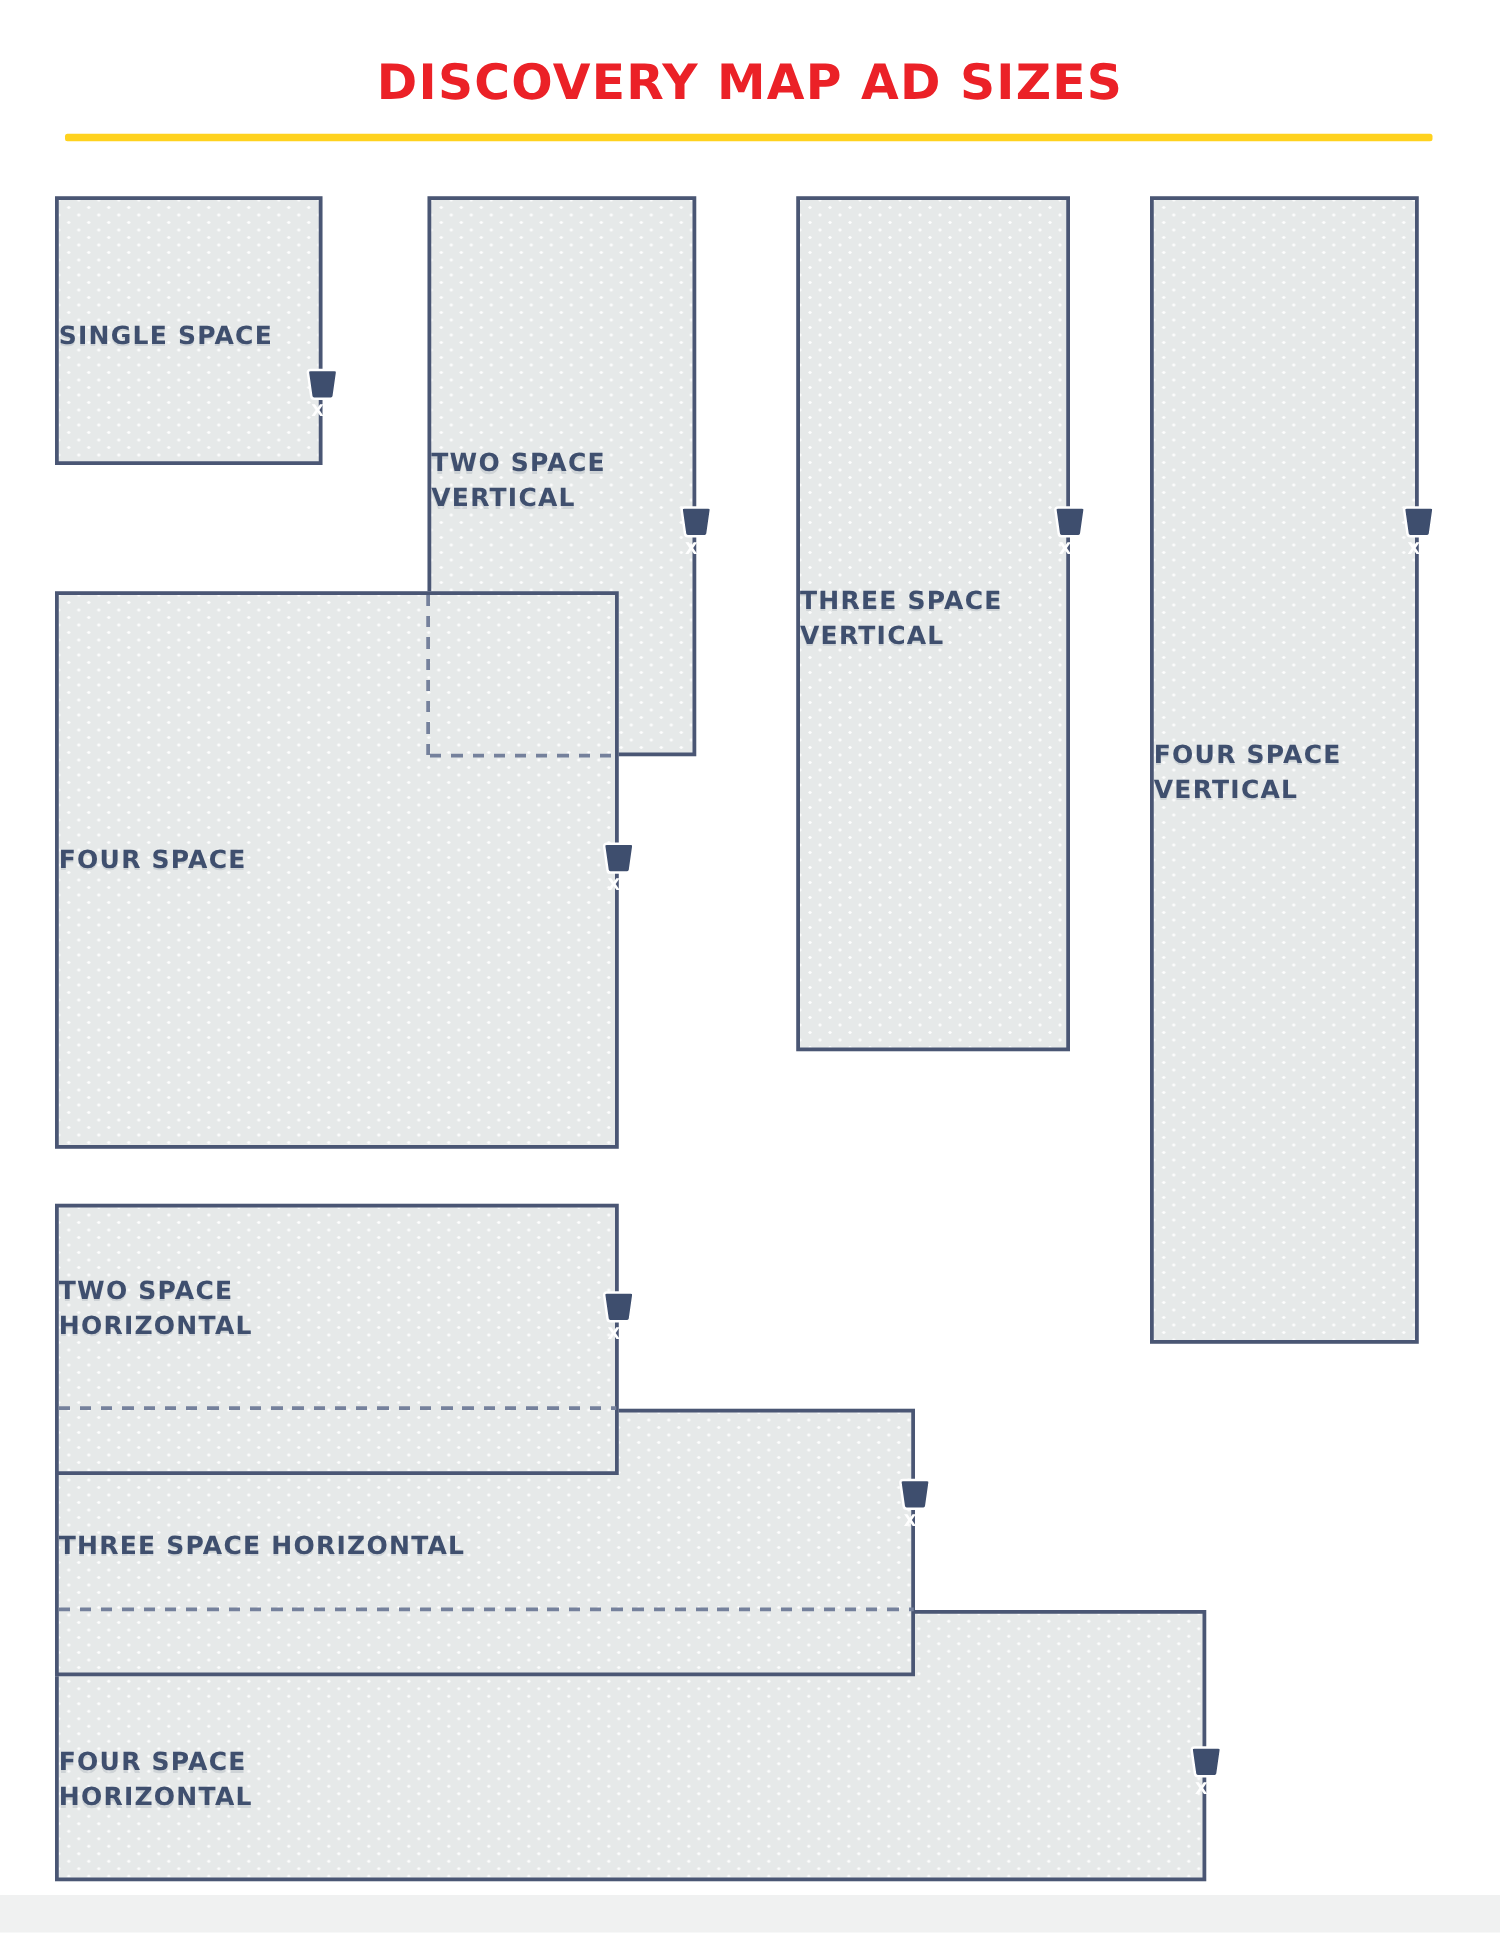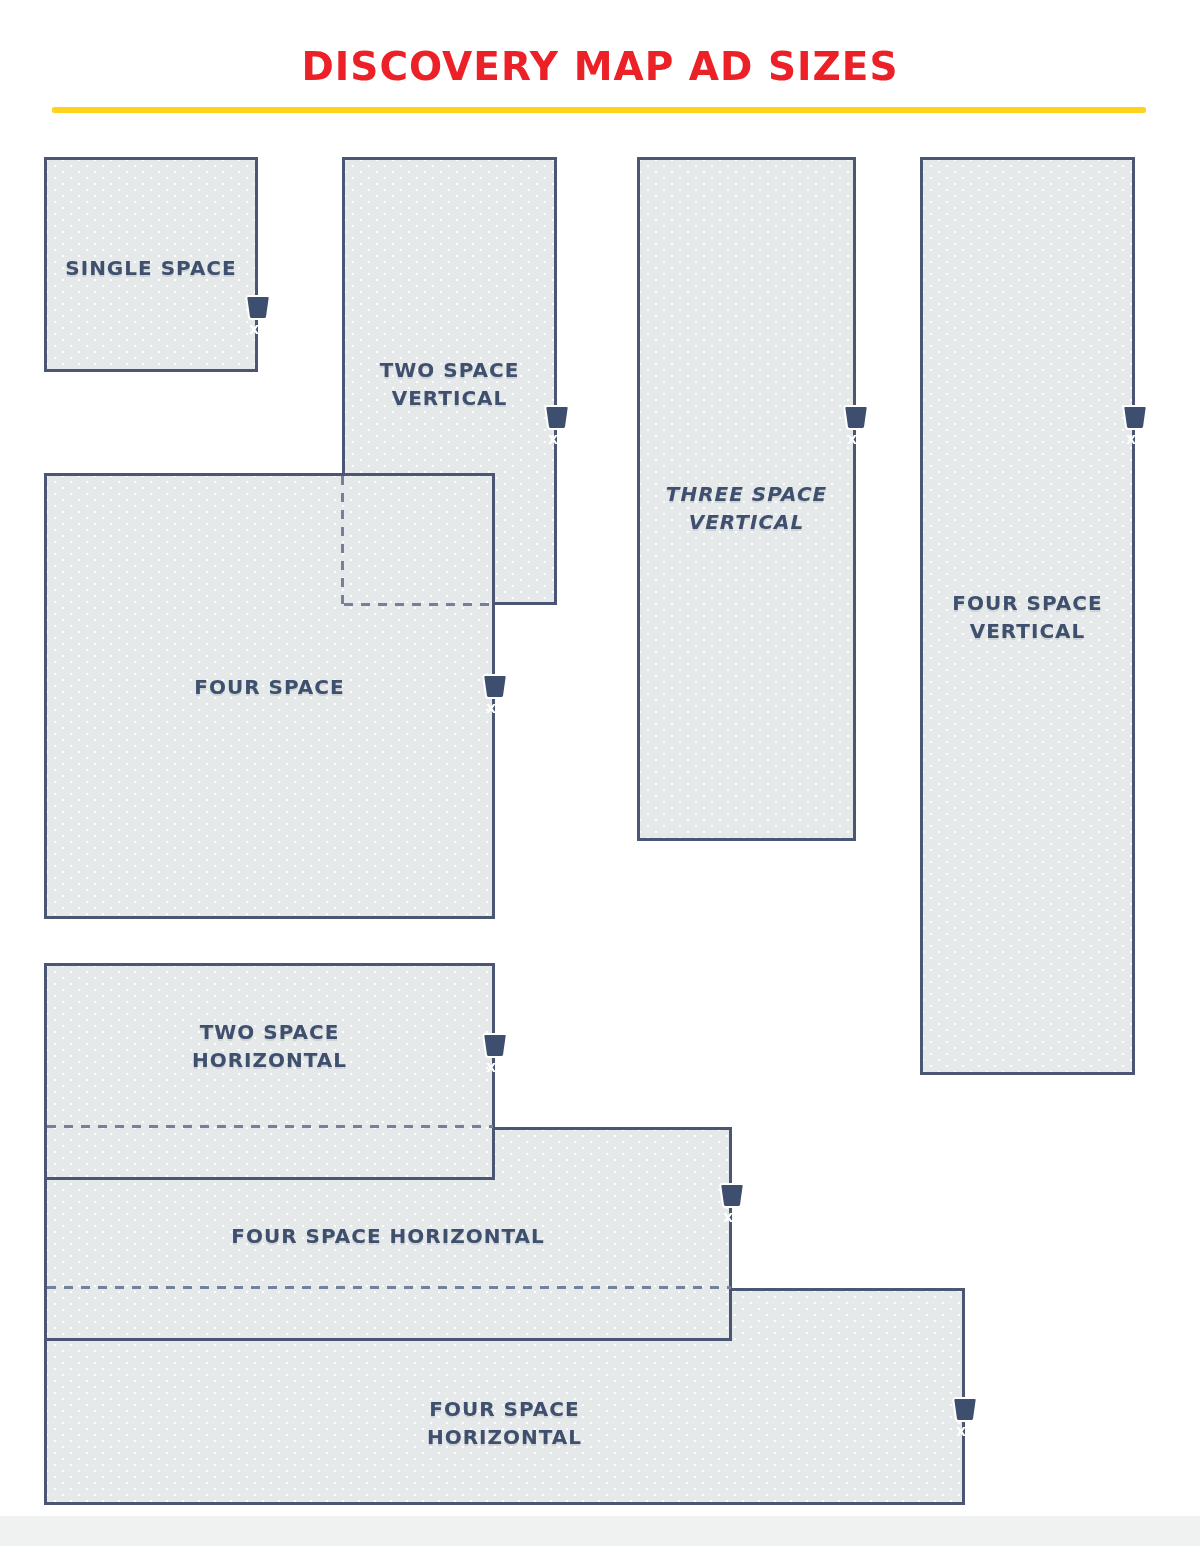--- a/index.html
+++ b/index.html
@@ -20,21 +20,21 @@
     position:absolute;box-sizing:border-box;
     border:3px solid #4A5674;
     background-color:#E6E9E9;
     background-image:
       radial-gradient(rgba(255,255,255,.95) 1px, transparent 1.7px),
       radial-gradient(rgba(255,255,255,.95) 1px, transparent 1.7px);
     background-size:16px 12px;
     background-position:0 0,8px 6px;
   }
   .box-label{
-    position:absolute;left:0;width:100%;text-align:center;
+    position:absolute;left:0;width:100%;
     color:#3F4F6E;font-weight:bold;font-size:20px;line-height:28px;
     letter-spacing:1px;
     text-shadow:0 2px 0 rgba(100,110,130,0.18);
   }
   .box-label span{display:block;}
 
   .xx-badge{
     position:absolute;width:30px;height:30px;right:-18px;
   }
   .xx-badge svg{position:absolute;inset:0;}
@@ -50,21 +50,21 @@
   .b-two-vert      {left:342px; top:157px;  width:215px; height:448px; z-index:1;}
   .b-three-vert    {left:637px; top:157px;  width:219px; height:684px; z-index:2;}
   .b-four-vert     {left:920px; top:157px;  width:215px; height:918px; z-index:2;}
   .b-four-block    {left:44px;  top:473px;  width:451px; height:446px; z-index:3;}
   .b-two-horiz     {left:44px;  top:963px;  width:451px; height:217px; z-index:6;}
   .b-three-horiz   {left:44px;  top:1127px; width:688px; height:214px; z-index:5;}
   .b-four-horiz    {left:44px;  top:1288px; width:921px; height:217px; z-index:4;}
 
   .b-single      .box-label{top:94px;}
   .b-two-vert    .box-label{top:196px;}
-  .b-three-vert  .box-label{top:320px;font-style:italic;}
+  .b-three-vert  .box-label{top:306px;}
   .b-four-vert   .box-label{top:429px;}
   .b-four-block  .box-label{top:197px;}
   .b-two-horiz   .box-label{top:52px;}
   .b-three-horiz .box-label{top:92px;}
   .b-four-horiz  .box-label{top:104px;}
 
   .b-single      .xx-badge{top:133px;}
   .b-two-vert    .xx-badge{top:243px;}
   .b-three-vert  .xx-badge{top:243px;}
   .b-four-vert   .xx-badge{top:243px;}
@@ -172,21 +172,21 @@
     <div class="xx-badge">
       <svg viewBox="0 0 30 30" width="30" height="30">
           <path d="M5.5 3 H24.5 Q27 3 26.6 5.5 L24 24 Q23.7 26 21.7 26 H8.3 Q6.3 26 6 24 L3.4 5.5 Q3 3 5.5 3 Z" fill="#3E4E6E" stroke="#ffffff" stroke-width="2"></path>
         </svg>
       <span class="badge-text">XX</span>
     </div>
   </div>
 
   <div class="ad-box b-three-horiz">
     <div class="box-label">
-      <span>FOUR SPACE HORIZONTAL</span>
+      <span>THREE SPACE HORIZONTAL</span>
         <span></span>
     </div>
     <div class="xx-badge">
       <svg viewBox="0 0 30 30" width="30" height="30">
           <path d="M5.5 3 H24.5 Q27 3 26.6 5.5 L24 24 Q23.7 26 21.7 26 H8.3 Q6.3 26 6 24 L3.4 5.5 Q3 3 5.5 3 Z" fill="#3E4E6E" stroke="#ffffff" stroke-width="2"></path>
         </svg>
       <span class="badge-text">XX</span>
     </div>
   </div>
 

